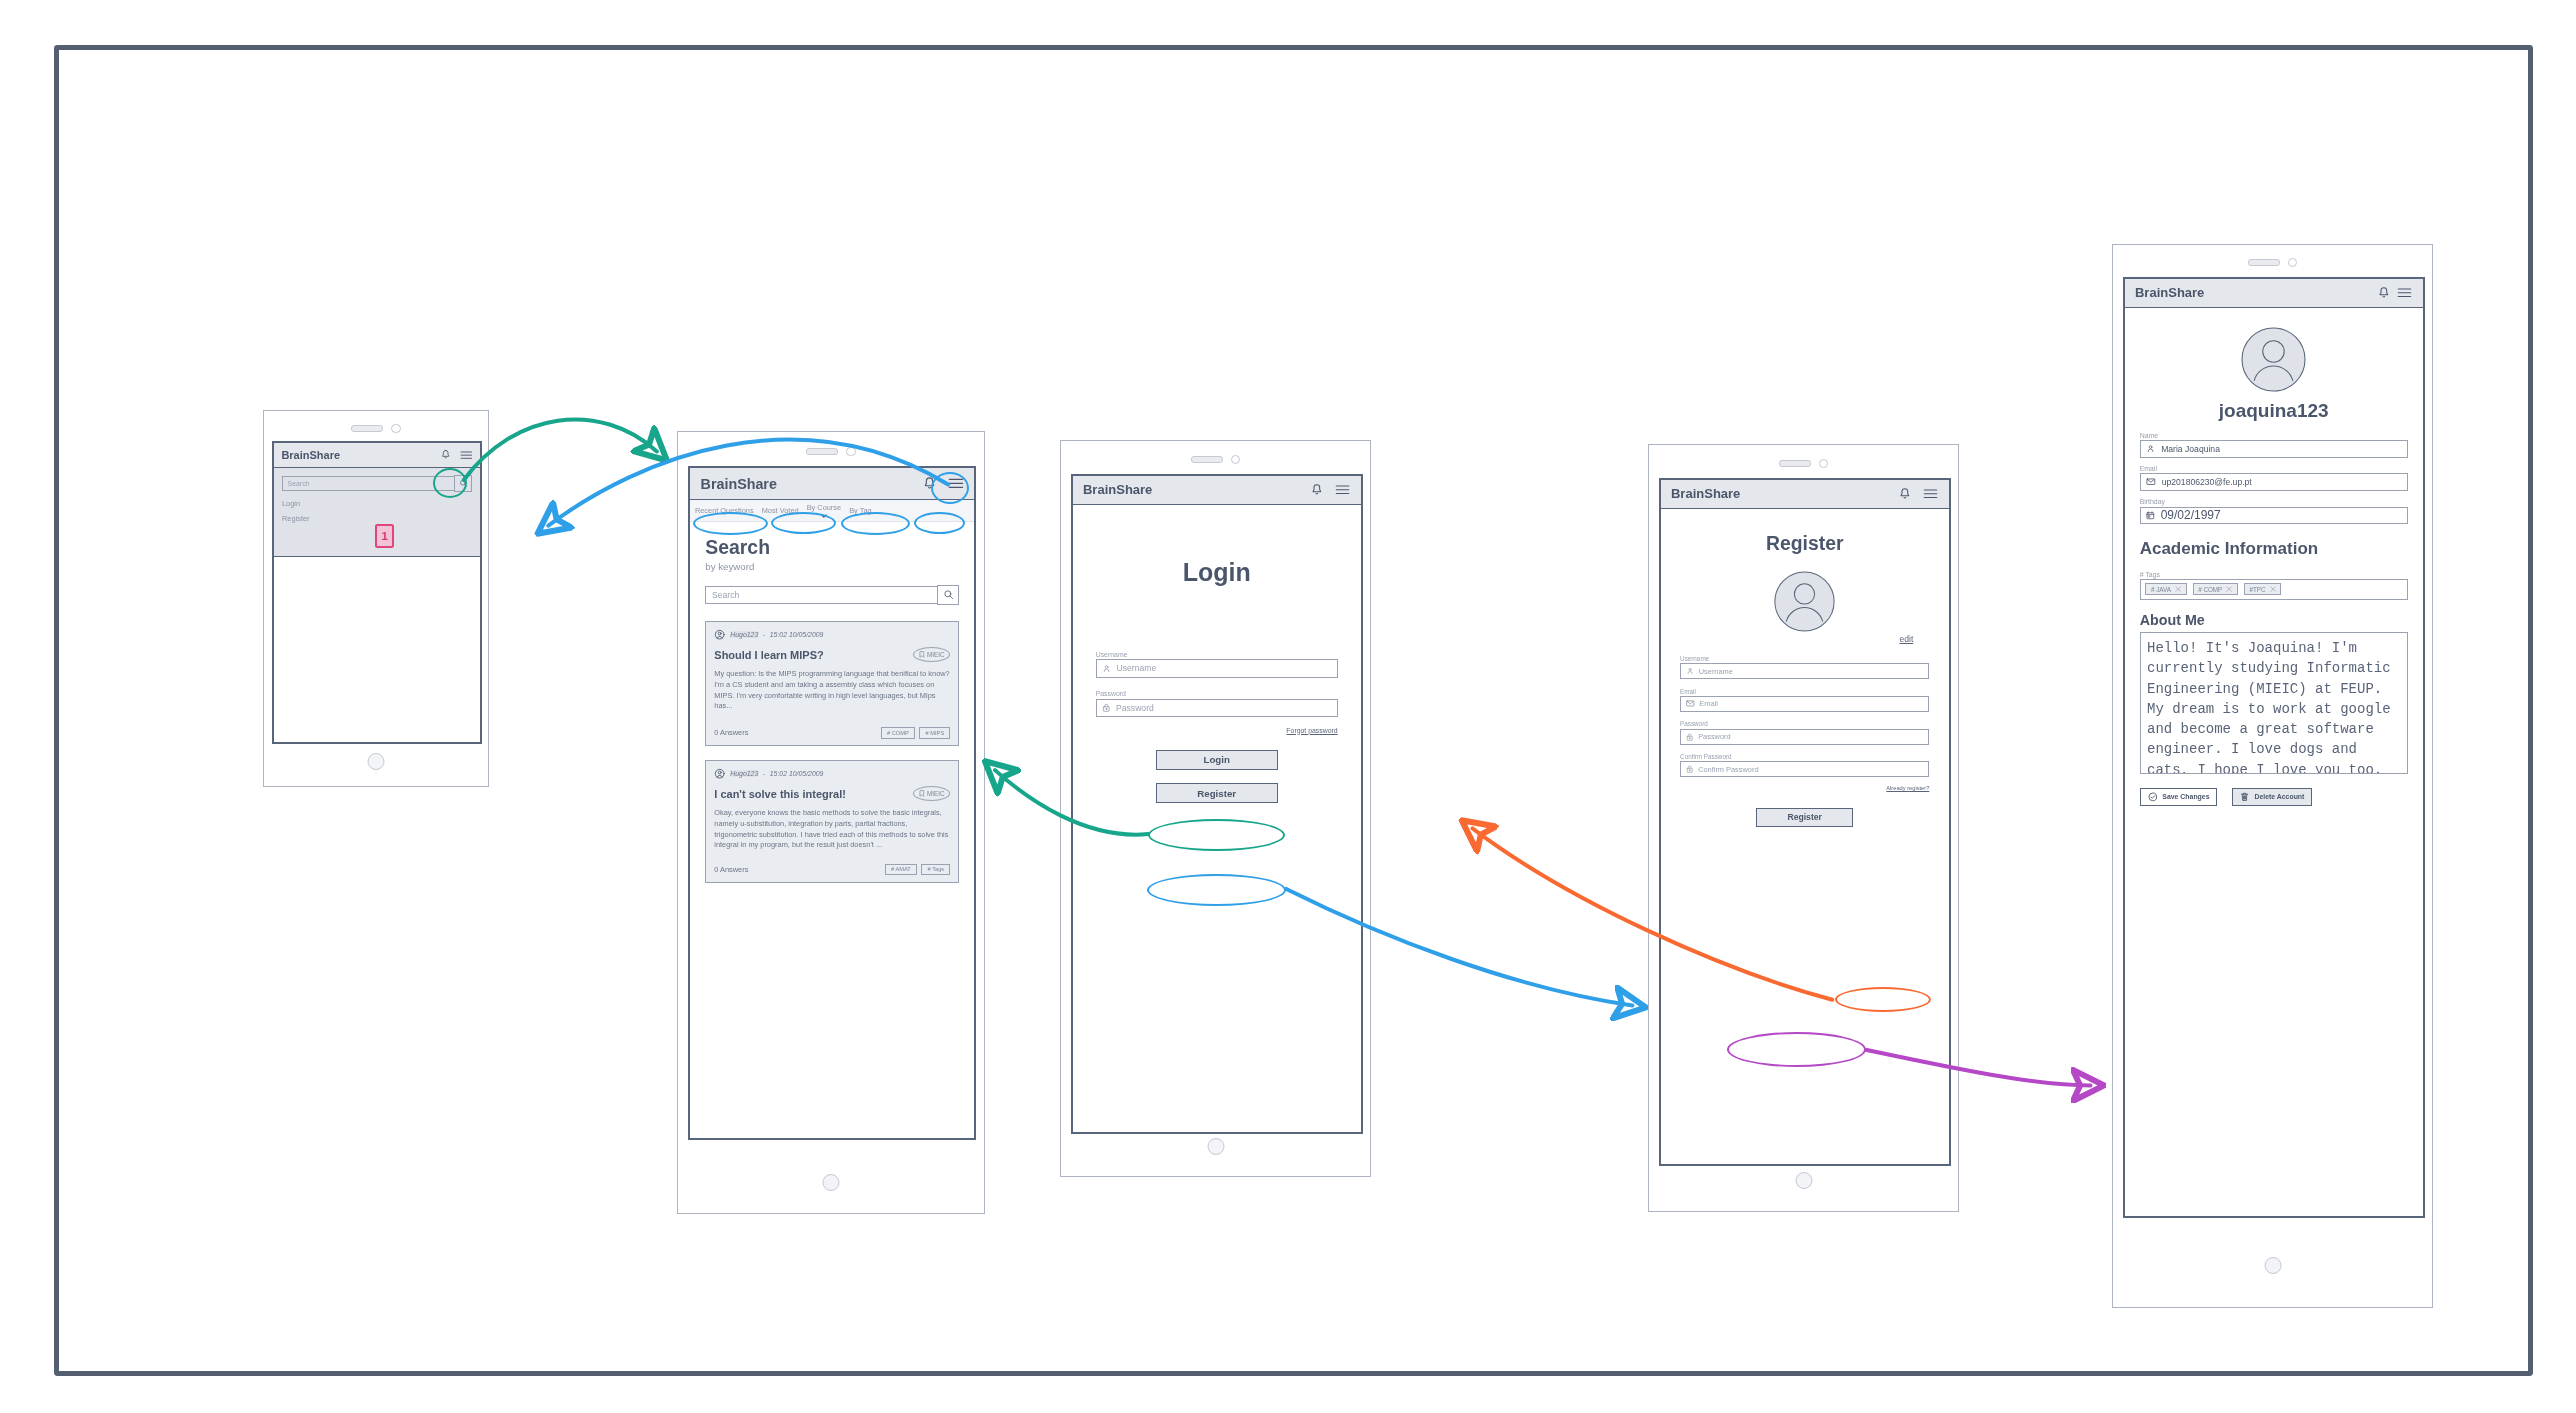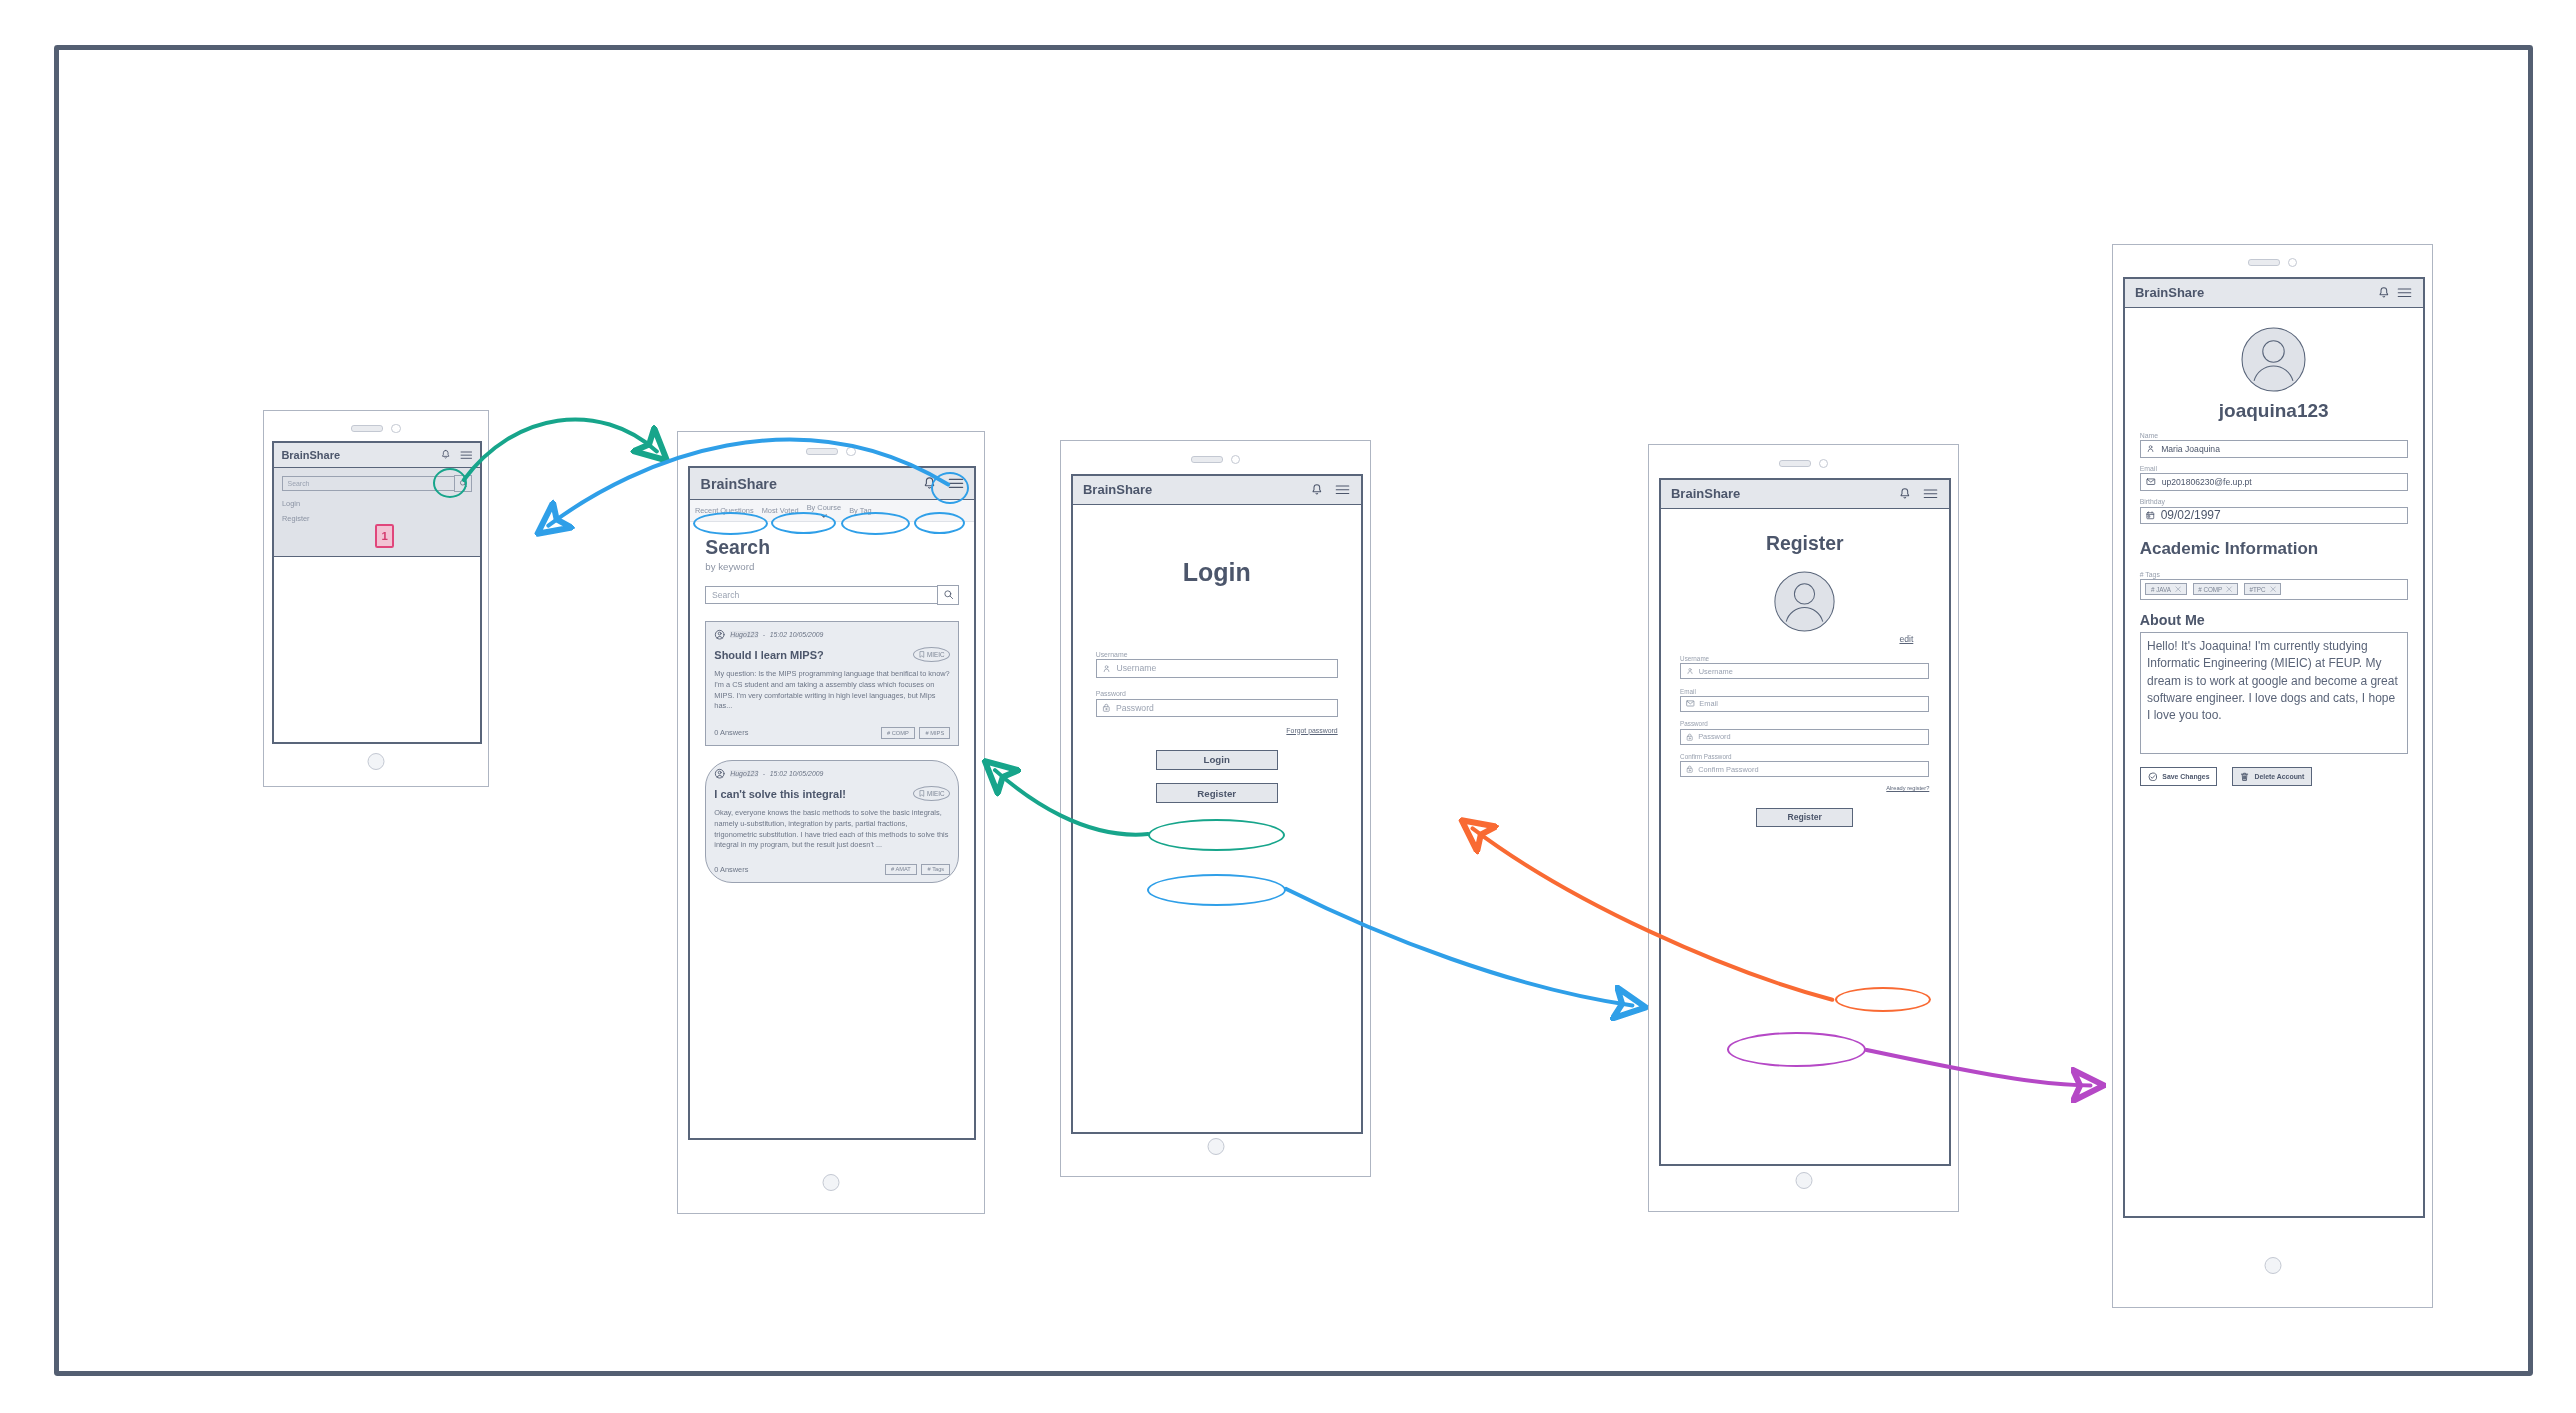--- a/index.html
+++ b/index.html
@@ -197,21 +197,21 @@
           <div class="qbody" style="margin-top:6.9px;font-size:7.4px;line-height:1.45;">My question: Is the MIPS programming language that benifical to know? I'm a CS student and am taking a assembly class which focuses on MIPS. I'm very comfortable writing in high level languages, but Mips has...</div>
           <div class="qfoot" style="margin-top:15px;">
             <span style="font-size:7.4px;color:#6d7687;">0 Answers</span>
             <span style="display:flex;gap:4.6px;">
               <span class="tagbox" style="padding:1.7px 5.1px;font-size:5.7px;"># COMP</span>
               <span class="tagbox" style="padding:1.7px 5.1px;font-size:5.7px;"># MIPS</span>
             </span>
           </div>
         </div>
 
-        <div class="qcard" style="margin-top:13.7px;padding:6.9px 8px;border-radius:27px;">
+        <div class="qcard" style="margin-top:13.7px;padding:6.9px 8px;">
           <div class="qmeta" style="font-size:6.9px;">
             <svg width="11.4" height="11.4" viewBox="0 0 24 24">
                 <circle class="ic" cx="12" cy="12" r="9.2"></circle>
                 <circle class="ic" cx="12" cy="9.6" r="3"></circle>
                 <path class="ic" d="M6.3 19.2a6.4 6.4 0 0 1 11.4 0"></path>
               </svg>
             <span style="background:#dfe2e8;">Hugo123</span>
             <span>-</span>
             <span>15:02 10/05/2009</span>
           </div>
@@ -492,21 +492,21 @@
               <span>#TPC</span>
               <svg width="6.3" height="6.3" viewBox="0 0 14 14">
                   <path d="M2 2 12 12M12 2 2 12" stroke="#9aa2b1" stroke-width="1.5" fill="none" stroke-linecap="round"></path>
                 </svg>
             </span>
           </div>
         </div>
 
         <div class="heading" style="font-size:14.3px;margin-top:12.6px;">About Me</div>
         <div style="border:1.1px solid #9aa2b1;box-sizing:border-box;margin-top:3.4px;padding:5.1px 6.3px;
-                    font-size:12px;line-height:1.45;color:#5a6478;height:calc(1.45em * 7);overflow:hidden;">
+                    font-size:14px;line-height:1.45;color:#5a6478;height:calc(1.45em * 7);overflow:hidden;font-family:Liberation Mono, monospace;">
           <span>Hello! It's Joaquina! I'm currently studying Informatic Engineering (MIEIC) at FEUP. My dream is to work at google and become a great software engineer. I love dogs and cats, I hope I love you too.</span>
         </div>
 
         <div style="display:flex;gap:15px;margin-top:13.7px;">
           <div class="wbtn ghost" style="padding:3.4px 6.9px;gap:5.1px;font-size:6.9px;border-width:1.1px;">
             <svg width="9.7" height="9.7" viewBox="0 0 20 20">
                 <circle class="ic" cx="10" cy="10" r="8"></circle>
                 <path class="ic" d="M6 10.2 8.8 13 14 7.4"></path>
               </svg>
             <span>Save Changes</span>

